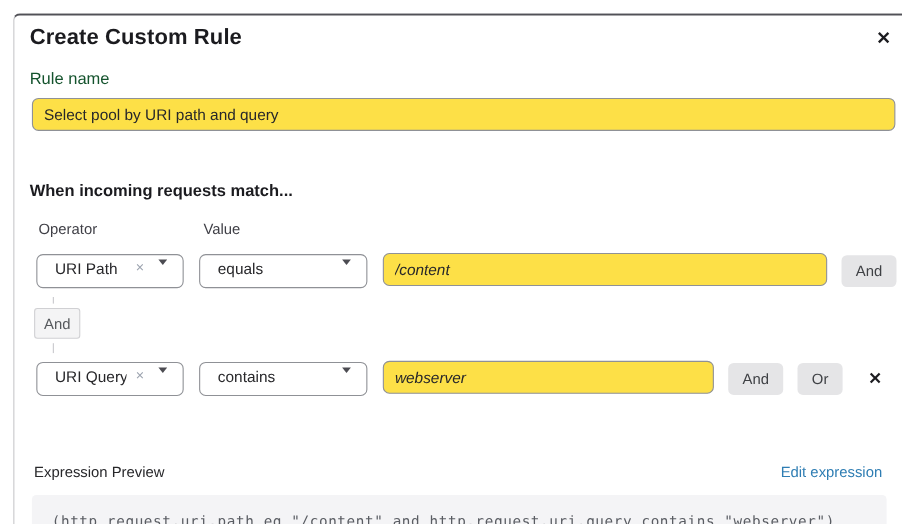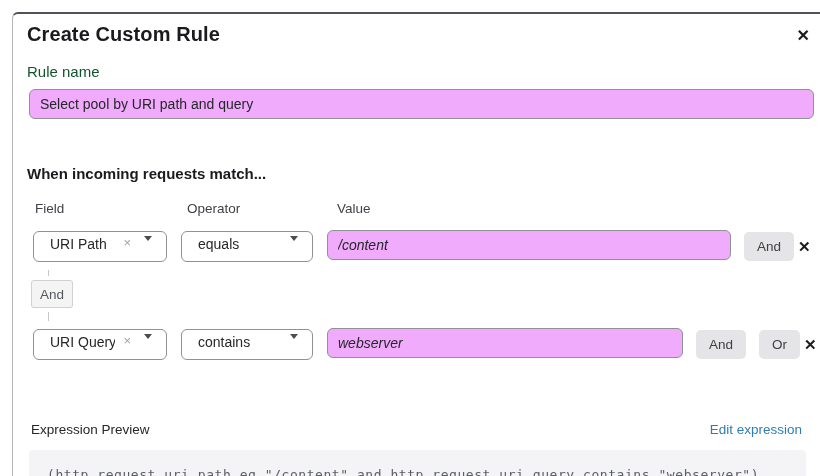--- a/index.html
+++ b/index.html
@@ -59,21 +59,21 @@
     display: block;
     width: 100%;
     height: 30px;
     margin-top: 9px;
     border: 1px solid #8f9196;
     border-radius: 6px;
     padding: 0 10px;
     font-family: "Liberation Sans", sans-serif;
     font-size: 14px;
     color: #27272a;
-    background: #f0abfc;
+    background: #fde047;
     outline: none;
   }
   .section-heading {
     margin-top: 46px;
     margin-left: 2px;
     font-size: 15px;
     font-weight: 700;
     color: #1b1b1f;
   }
   .col-labels {
@@ -94,21 +94,21 @@
     height: 31px;
     border: 1px solid #8f9196;
     border-radius: 6px;
     background: #fff;
     display: flex;
     padding: 0 10px 0 12px;
     cursor: pointer;
     flex: none;
   }
   .select.field-select    { width: 134px; }
-  .select.operator-select { width: 132px; margin-left: 10px; }
+  .select.operator-select { width: 153px; margin-left: 10px; }
   .select .select-label {
     flex: 1;
     font-size: 14px;
     color: #27272a;
     white-space: nowrap;
     overflow: hidden;
   }
   .clear-x {
     color: #9ca3af;
     font-size: 13px;
@@ -118,21 +118,21 @@
   }
   .caret {
     width: 0; height: 0;
     border-left: 4.5px solid transparent;
     border-right: 4.5px solid transparent;
     border-top: 5px solid #4c4c52;
     flex: none;
   }
   .value-input { margin-left: 10px; margin-top: 0; flex: none; font-style: italic; }
   .value-input.w-long  { width: 404px; }
-  .value-input.w-short { width: 356px; }
+  .value-input.w-short { width: 301px; }
   .chip-btn {
     height: 29px;
     padding: 0 13px;
     margin-left: 9px;
     background: #e5e5e7;
     border: none;
     border-radius: 5px;
     font-family: "Liberation Sans", sans-serif;
     font-size: 13.5px;
     color: #3f4145;
@@ -212,21 +212,20 @@
 
   <h1 class="dialog-title">Create Custom Rule</h1>
   <button class="close-btn">✕</button>
 
   <div class="field-label">Rule name</div>
   <input class="text-input" type="text" value="Select pool by URI path and query" style="">
 
   <div class="section-heading">When incoming requests match...</div>
 
   <div class="col-labels">
-    <span class="col-field">Field</span>
     <span class="col-operator">Operator</span>
     <span class="col-value">Value</span>
   </div>
 
   <div class="cond-row">
     <div class="select field-select">
       <span class="select-label">URI Path</span>
       <span class="clear-x">×</span>
       <span class="caret"></span>
     </div>

